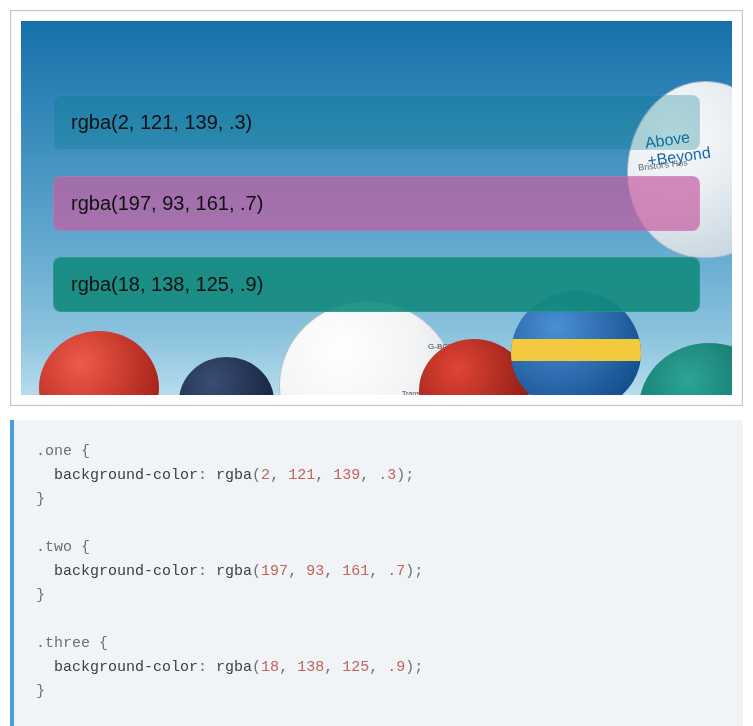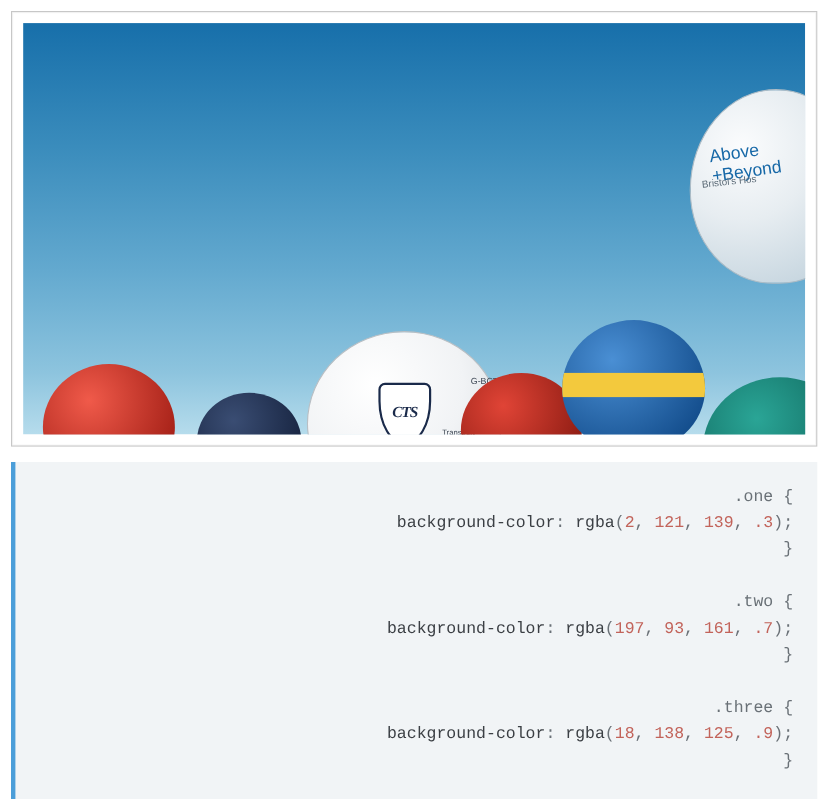--- a/index.html
+++ b/index.html
@@ -124,54 +124,63 @@
     box-sizing:border-box;
     position:relative;
   }
   pre {
     margin:0;
     font-family: "SimSun", "NSimSun", "Courier New", Consolas, monospace;
     font-size:15px;
     line-height:1.6;
     color:#3b3f44;
     white-space:pre;
-    text-align:right;
   }
   .selector { color:#6a7177; }
   .prop     { color:#3b3f44; }
   .func     { color:#3b3f44; }
   .num      { color:#c2635a; }
   .punct    { color:#6a7177; }
 </style>
 </head>
 <body>
 
 <div class="preview">
   <div class="preview-inner">
     <div class="sky"></div>
 
     <div class="balloon b-red1"></div>
     <div class="balloon b-navy"></div>
     <div class="balloon b-white">
-      <div class="shield">CTS</div>
       <div class="tag">G‑BCTS</div>
       <div class="tag2">Transport Services</div>
     </div>
     <div class="balloon b-red2"></div>
     <div class="balloon b-blue"></div>
     <div class="balloon b-teal"></div>
     <div class="balloon b-above">
       <div class="lbl1">
         <span>Above</span><br>
         <span>+Beyond</span>
       </div>
       <div class="lbl2">Bristol's Hos</div>
 
     </div>
 
+    <div class="bars">
+      <div class="bar one">
+        <span>rgba(2, 121, 139, .3)</span>
+      </div>
+      <div class="bar two">
+        <span>rgba(197, 93, 161, .7)</span>
+      </div>
+      <div class="bar three">
+        <span>rgba(18, 138, 125, .9)</span>
+      </div>
+    </div>
   </div>
 </div>
 
 <div class="codeblock">
   <pre id="code-target"><span class="selector">.one</span> <span class="punct">{</span>
   <span class="prop">background-color</span><span class="punct">:</span> <span class="func">rgba</span><span class="punct">(</span><span class="num">2</span><span class="punct">, </span><span class="num">121</span><span class="punct">, </span><span class="num">139</span><span class="punct">, </span><span class="num">.3</span><span class="punct">);</span>
 <span class="punct">}</span>
 
 <span class="selector">.two</span> <span class="punct">{</span>
   <span class="prop">background-color</span><span class="punct">:</span> <span class="func">rgba</span><span class="punct">(</span><span class="num">197</span><span class="punct">, </span><span class="num">93</span><span class="punct">, </span><span class="num">161</span><span class="punct">, </span><span class="num">.7</span><span class="punct">);</span>

